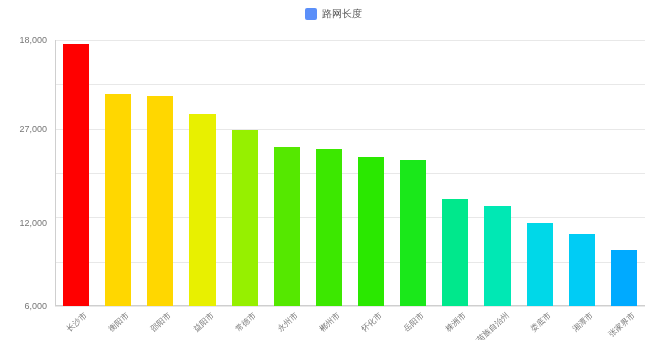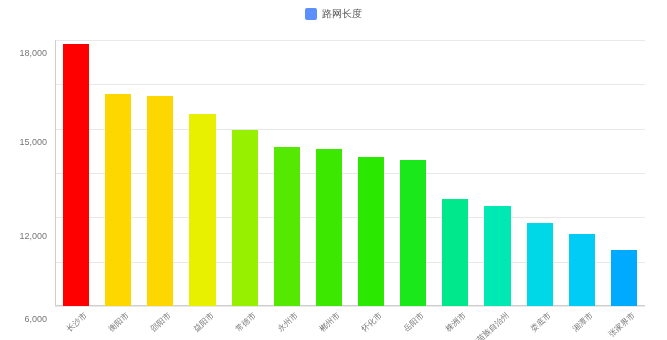--- a/index.html
+++ b/index.html
@@ -71,21 +71,20 @@
     background: #cfcfcf;
   }
   .ylabel {
     position: absolute;
     right: 100%;
     margin-right: 8px;
     transform: translateY(-50%);
     font-size: 9px;
     color: #777;
     white-space: nowrap;
-    margin-top: 13px;
   }
   .bars {
     position: absolute;
     left: 0;
     top: 0;
     width: 590px;
     height: 266px;
   }
   .bar {
     position: absolute;
@@ -120,21 +119,21 @@
         <div class="gridline" style="top: 266px;"></div>
         <div class="gridline" style="top: 221.667px;"></div>
         <div class="gridline" style="top: 177.333px;"></div>
         <div class="gridline" style="top: 133px;">
           <div class="ylabel" style="top: 133px;">6,000</div>
         </div>
         <div class="gridline" style="top: 88.6667px;">
           <div class="ylabel" style="top: 94px;">12,000</div>
         </div>
         <div class="gridline" style="top: 44.3333px;">
-          <div class="ylabel" style="top: 44.3333px;">15,000</div>
+          <div class="ylabel" style="top: 44.3333px;">27,000</div>
         </div>
         <div class="gridline" style="top: 0px;">
           <div class="ylabel" style="top: 0px;">18,000</div>
         </div>
       </div>
     <div class="axis-line-y"></div>
     <div class="axis-line-x"></div>
     <div class="bars" id="bars">
         <div class="bar" title="长沙市: 17700" style="left: 8.00714px; width: 26.1286px; height: 261.567px; background: rgb(255, 0, 0);"></div>
         <div class="bar" title="衡阳市: 14350" style="left: 50.15px; width: 26.1286px; height: 212.061px; background: rgb(255, 215, 0);"></div>

